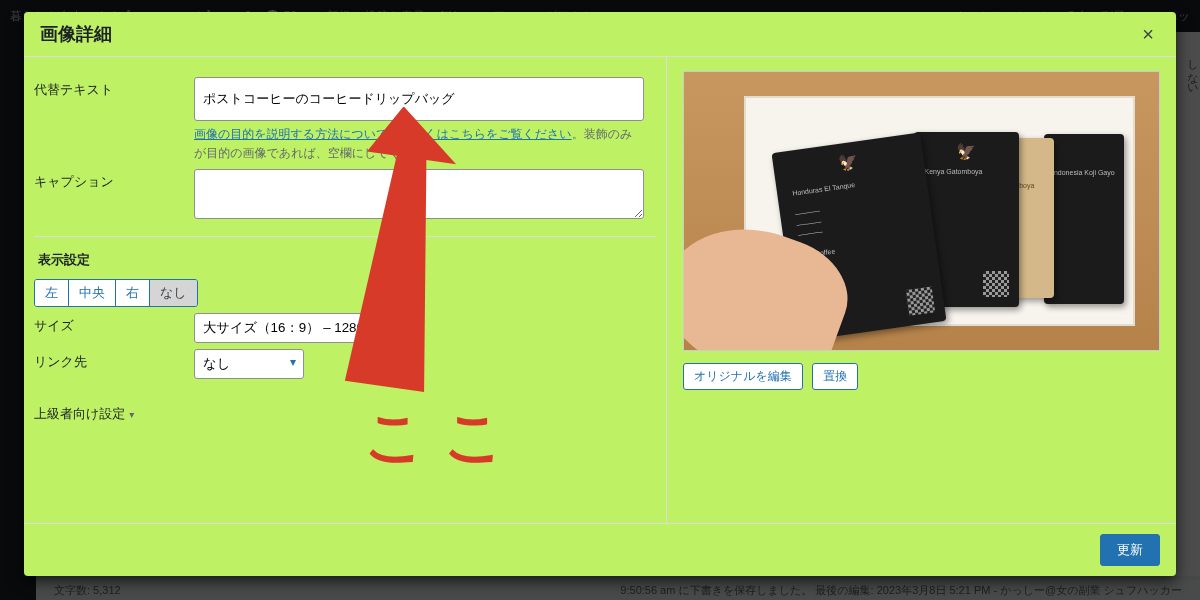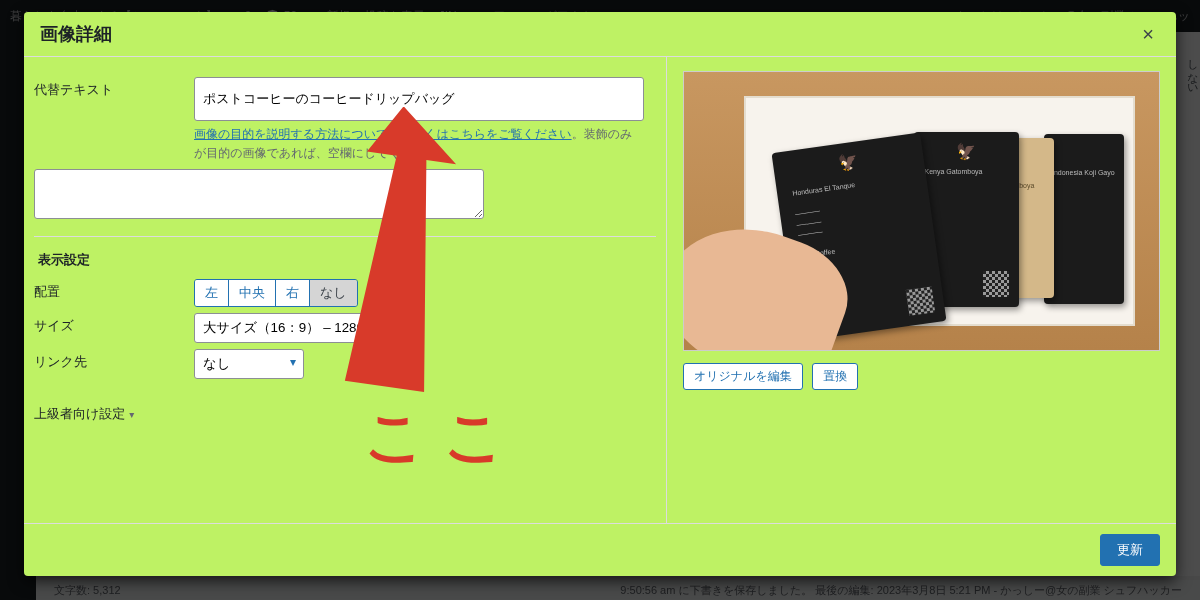--- a/index.html
+++ b/index.html
@@ -100,31 +100,31 @@
         <label>代替テキスト</label>
         <div class="field">
           <input class="text-input" value="ポストコーヒーのコーヒードリップバッグ" style="">
           <div class="help-text">
             <a href="#">画像の目的を説明する方法について、詳しくはこちらをご覧ください</a><span>。装飾のみが目的の画像であれば、空欄にしてください。</span>
           </div>
         </div>
       </div>
 
       <div class="form-row">
+        <label>キャプション</label>
         <div class="field">
           <textarea class="textarea" style=""></textarea>
         </div>
       </div>
 
       <hr class="sep">
 
       <div class="section-title">表示設定</div>
 
       <div class="form-row">
-        <label>配置</label>
         <div class="field">
           <div class="btn-group">
             <button>左</button>
             <button>中央</button>
             <button>右</button>
             <button class="active">なし</button>
           </div>
         </div>
       </div>
 

